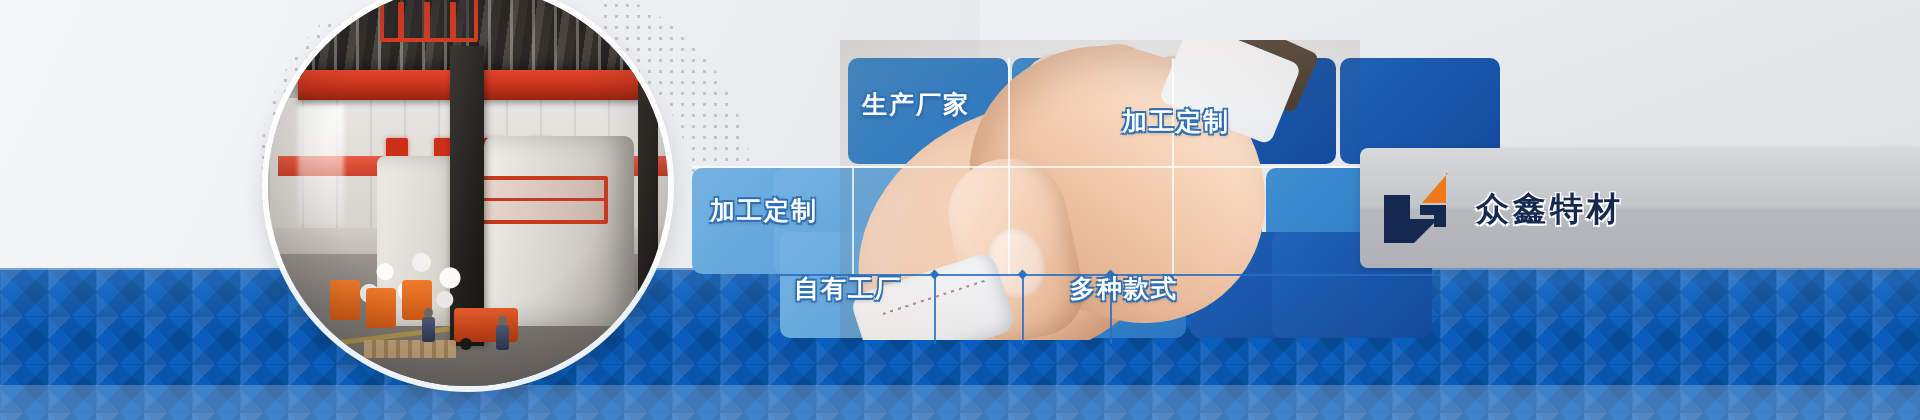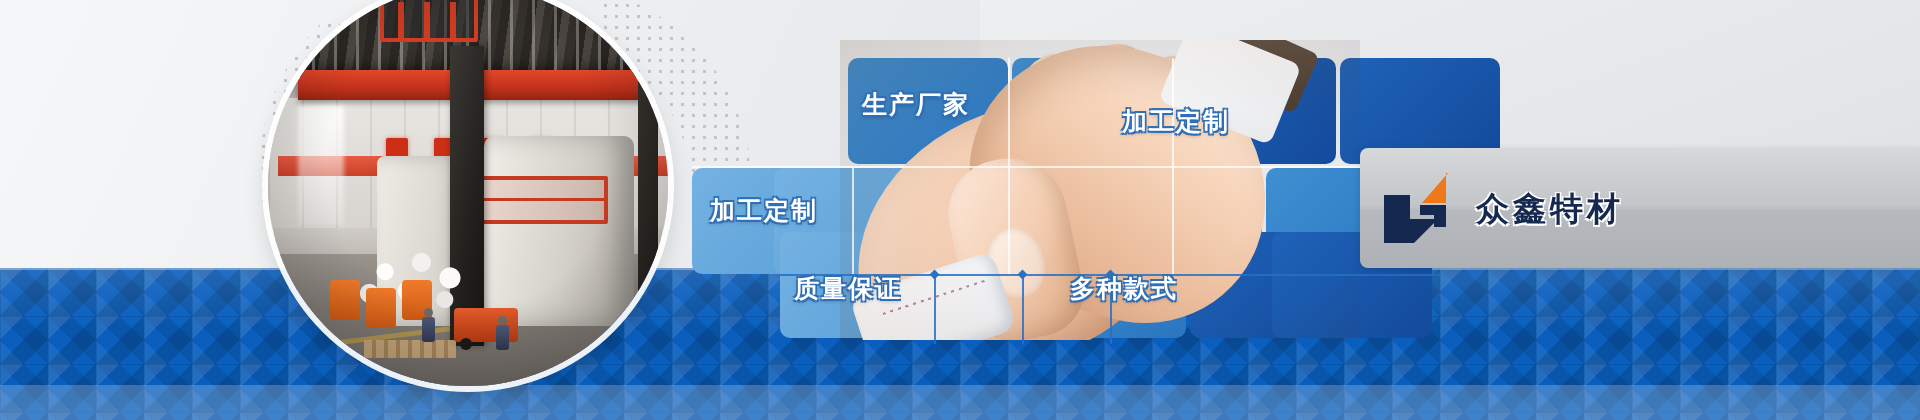--- a/index.html
+++ b/index.html
@@ -396,21 +396,21 @@
   <div class="gridline-v gl-blue" style="left:1110px; top:274px; width:2px; height:70px;"></div>
   <div class="gridline-h gl-blue" style="left:780px;  top:274px; width:660px; height:2px;"></div>
 
   <div class="gl-node" style="left:931px;  top:271px;"></div>
   <div class="gl-node" style="left:1019px; top:271px;"></div>
   <div class="gl-node" style="left:1107px; top:271px;"></div>
 
   <div class="tile-label" style="left:862px;  top:88px;">生产厂家</div>
   <div class="tile-label" style="left:1122px; top:105px;">加工定制</div>
   <div class="tile-label" style="left:710px;  top:194px;">加工定制</div>
-  <div class="tile-label" style="left:794px;  top:272px;">质量保证</div>
+  <div class="tile-label" style="left:794px;  top:272px;">自有工厂</div>
   <div class="tile-label" style="left:1070px; top:272px;font-family:Liberation Serif, serif;">多种款式</div>
 
   <div class="logo-plate">
 
     <div class="logo-mark">
       <svg viewBox="0 0 86 86" width="86" height="86" aria-hidden="true">
         <path d="M14 8 H72 L46 38 H70 L70 8 Z" fill="#ef7918"></path>
         <path d="M8 30 H34 L34 54 H62 L38 78 H8 Z" fill="#15284f"></path>
         <path d="M44 40 H70 L70 62 H58 L58 50 H44 Z" fill="#15284f"></path>
       </svg>

